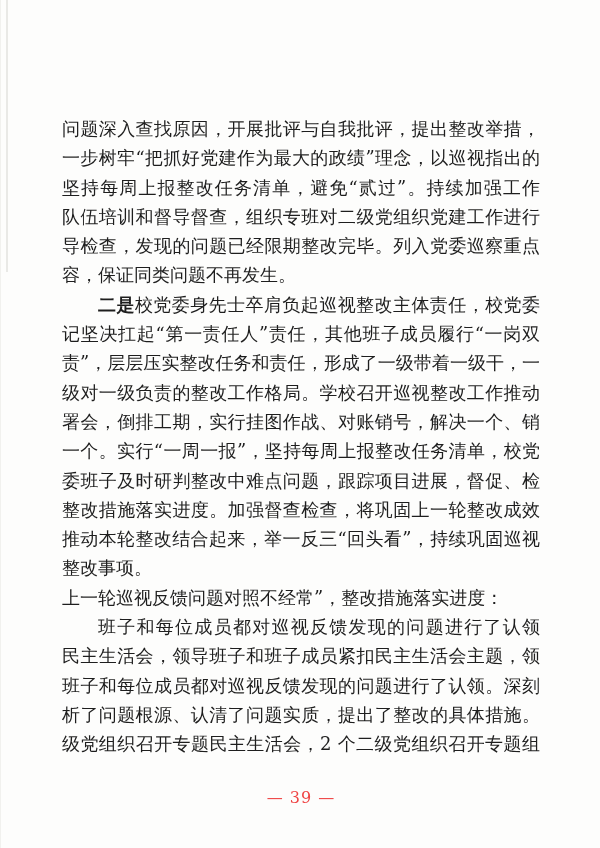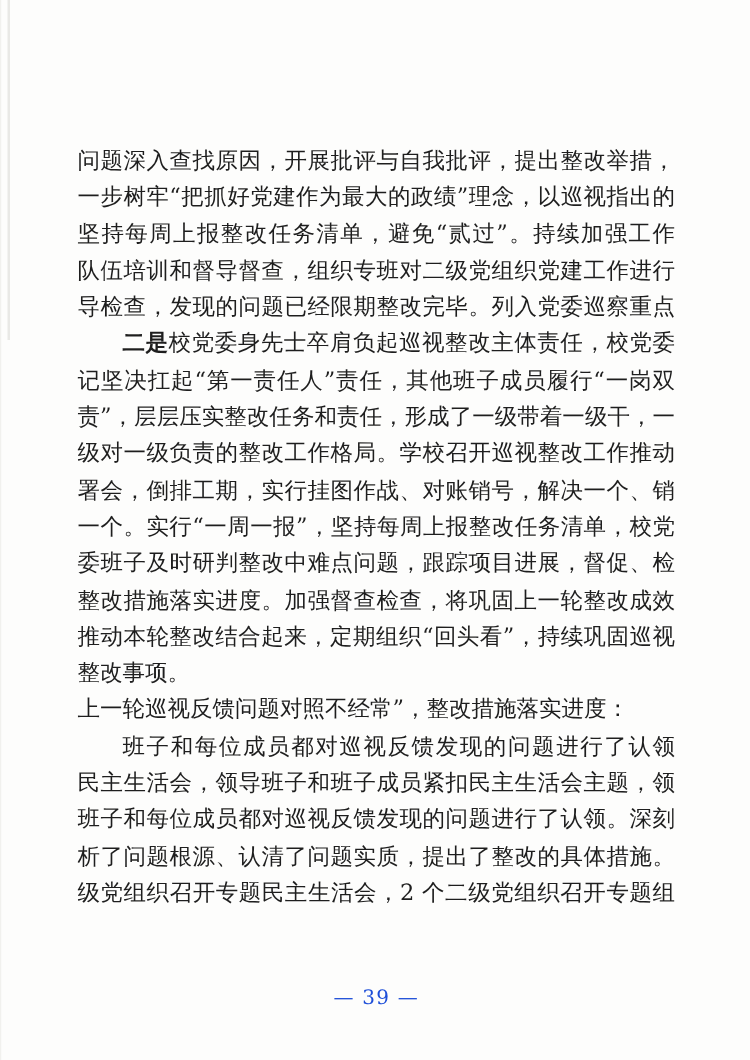--- a/index.html
+++ b/index.html
@@ -62,46 +62,47 @@
     font-weight: 700;
   }
   .page-number {
     position: absolute;
     left: 62px;
     top: 786px;
     width: 478px;
     text-align: center;
     font-size: 16px;
     line-height: 24px;
-    color: #1d4ed8;
+    color: #ef4444;
     letter-spacing: 1px;
   }
 </style>
 </head>
 <body>
 
 <div class="page">
   <div class="scan-edge"></div>
   <div class="scan-streak"></div>
 
   <div class="doc-body">
       <div class="line">问题深入查找原因，开展批评与自我批评，提出整改举措，进</div>
       <div class="line">一步树牢“把抓好党建作为最大的政绩”理念，以巡视指出的</div>
       <div class="line">坚持每周上报整改任务清单，避免“贰过”。持续加强工作</div>
       <div class="line">队伍培训和督导督查，组织专班对二级党组织党建工作进行督</div>
       <div class="line">导检查，发现的问题已经限期整改完毕。列入党委巡察重点内</div>
+      <div class="line no-justify">容，保证同类问题不再发生。</div>
       <div class="line indent"><b>二是</b>校党委身先士卒肩负起巡视整改主体责任，校党委书</div>
       <div class="line">记坚决扛起“第一责任人”责任，其他班子成员履行“一岗双</div>
       <div class="line">责”，层层压实整改任务和责任，形成了一级带着一级干，一</div>
       <div class="line">级对一级负责的整改工作格局。学校召开巡视整改工作推动部</div>
       <div class="line">署会，倒排工期，实行挂图作战、对账销号，解决一个、销号</div>
       <div class="line">一个。实行“一周一报”，坚持每周上报整改任务清单，校党</div>
       <div class="line">委班子及时研判整改中难点问题，跟踪项目进展，督促、检查</div>
       <div class="line">整改措施落实进度。加强督查检查，将巩固上一轮整改成效和</div>
-      <div class="line">推动本轮整改结合起来，定期组织“回头看”，持续巩固巡视</div>
+      <div class="line">推动本轮整改结合起来，举一反三“回头看”，持续巩固巡视</div>
       <div class="line no-justify">整改事项。</div>
       <div class="line no-justify">上一轮巡视反馈问题对照不经常”，整改措施落实进度：</div>
       <div class="line indent">班子和每位成员都对巡视反馈发现的问题进行了认领</div>
       <div class="line">民主生活会，领导班子和班子成员紧扣民主生活会主题，领导</div>
       <div class="line">班子和每位成员都对巡视反馈发现的问题进行了认领。深刻剖</div>
       <div class="line">析了问题根源、认清了问题实质，提出了整改的具体措施。二</div>
       <div class="line">级党组织召开专题民主生活会，2 个二级党组织召开专题组织</div>
     </div>
 
   <div class="page-number">— 39 —</div>

